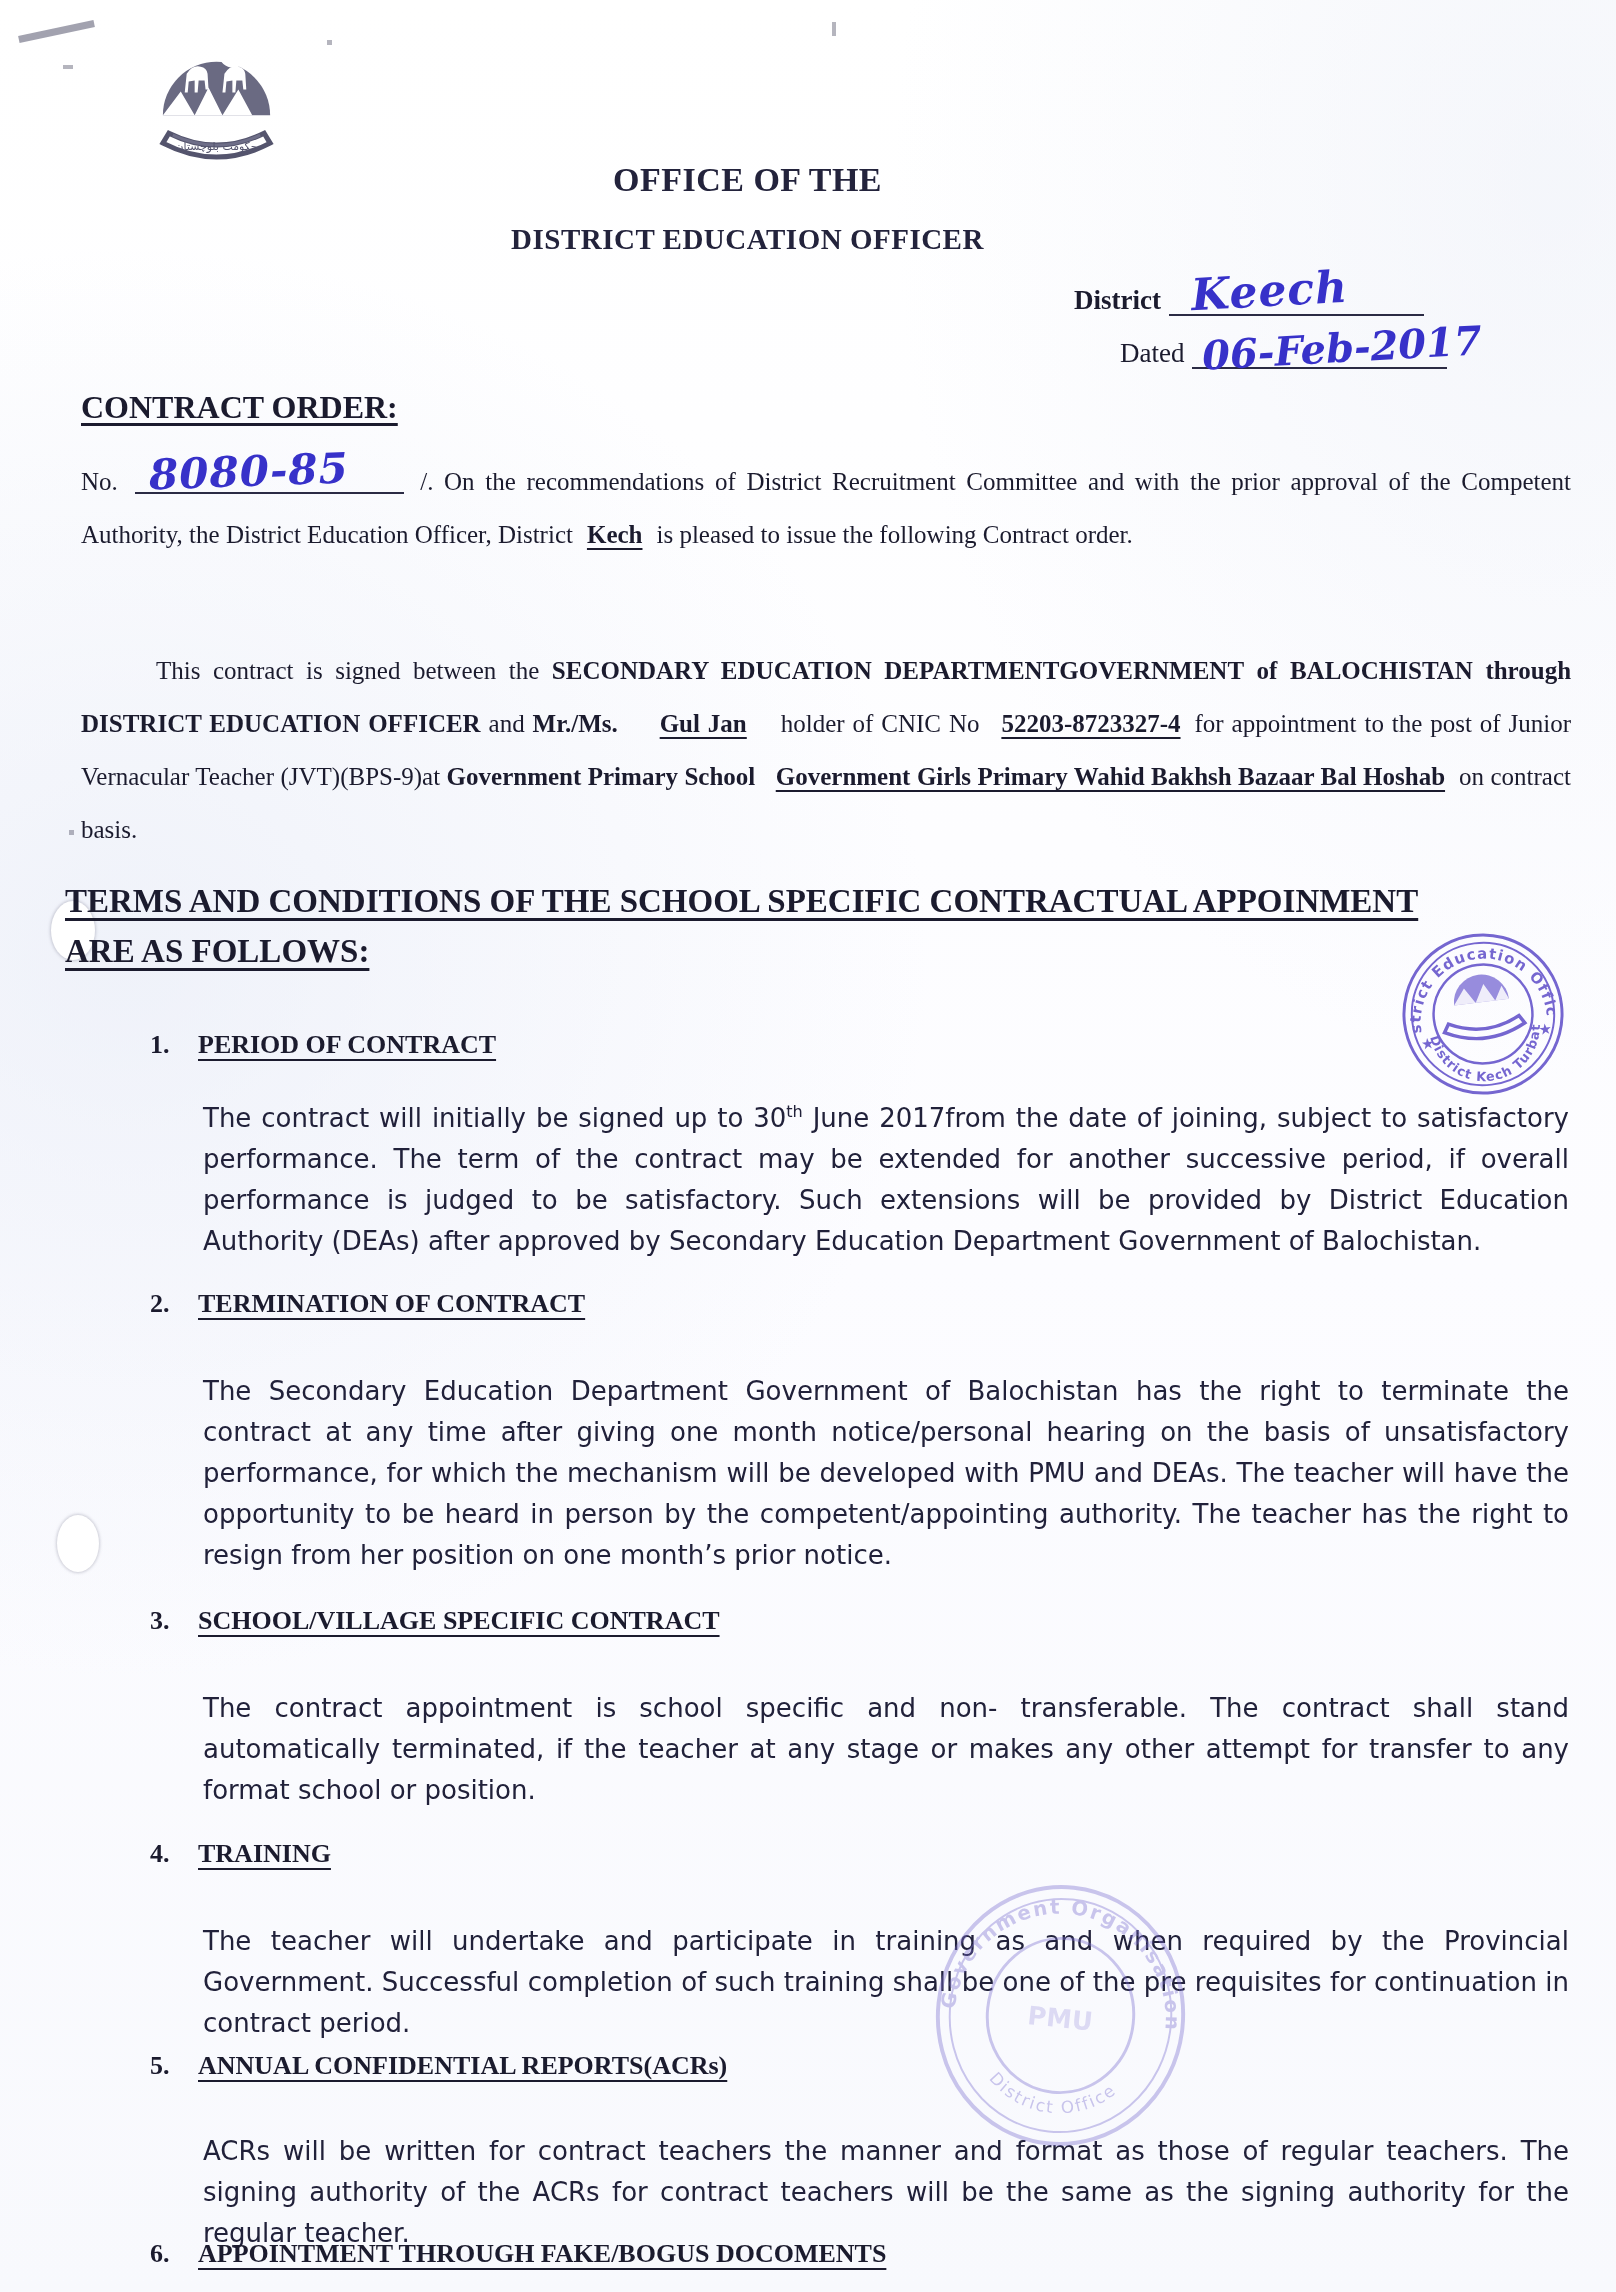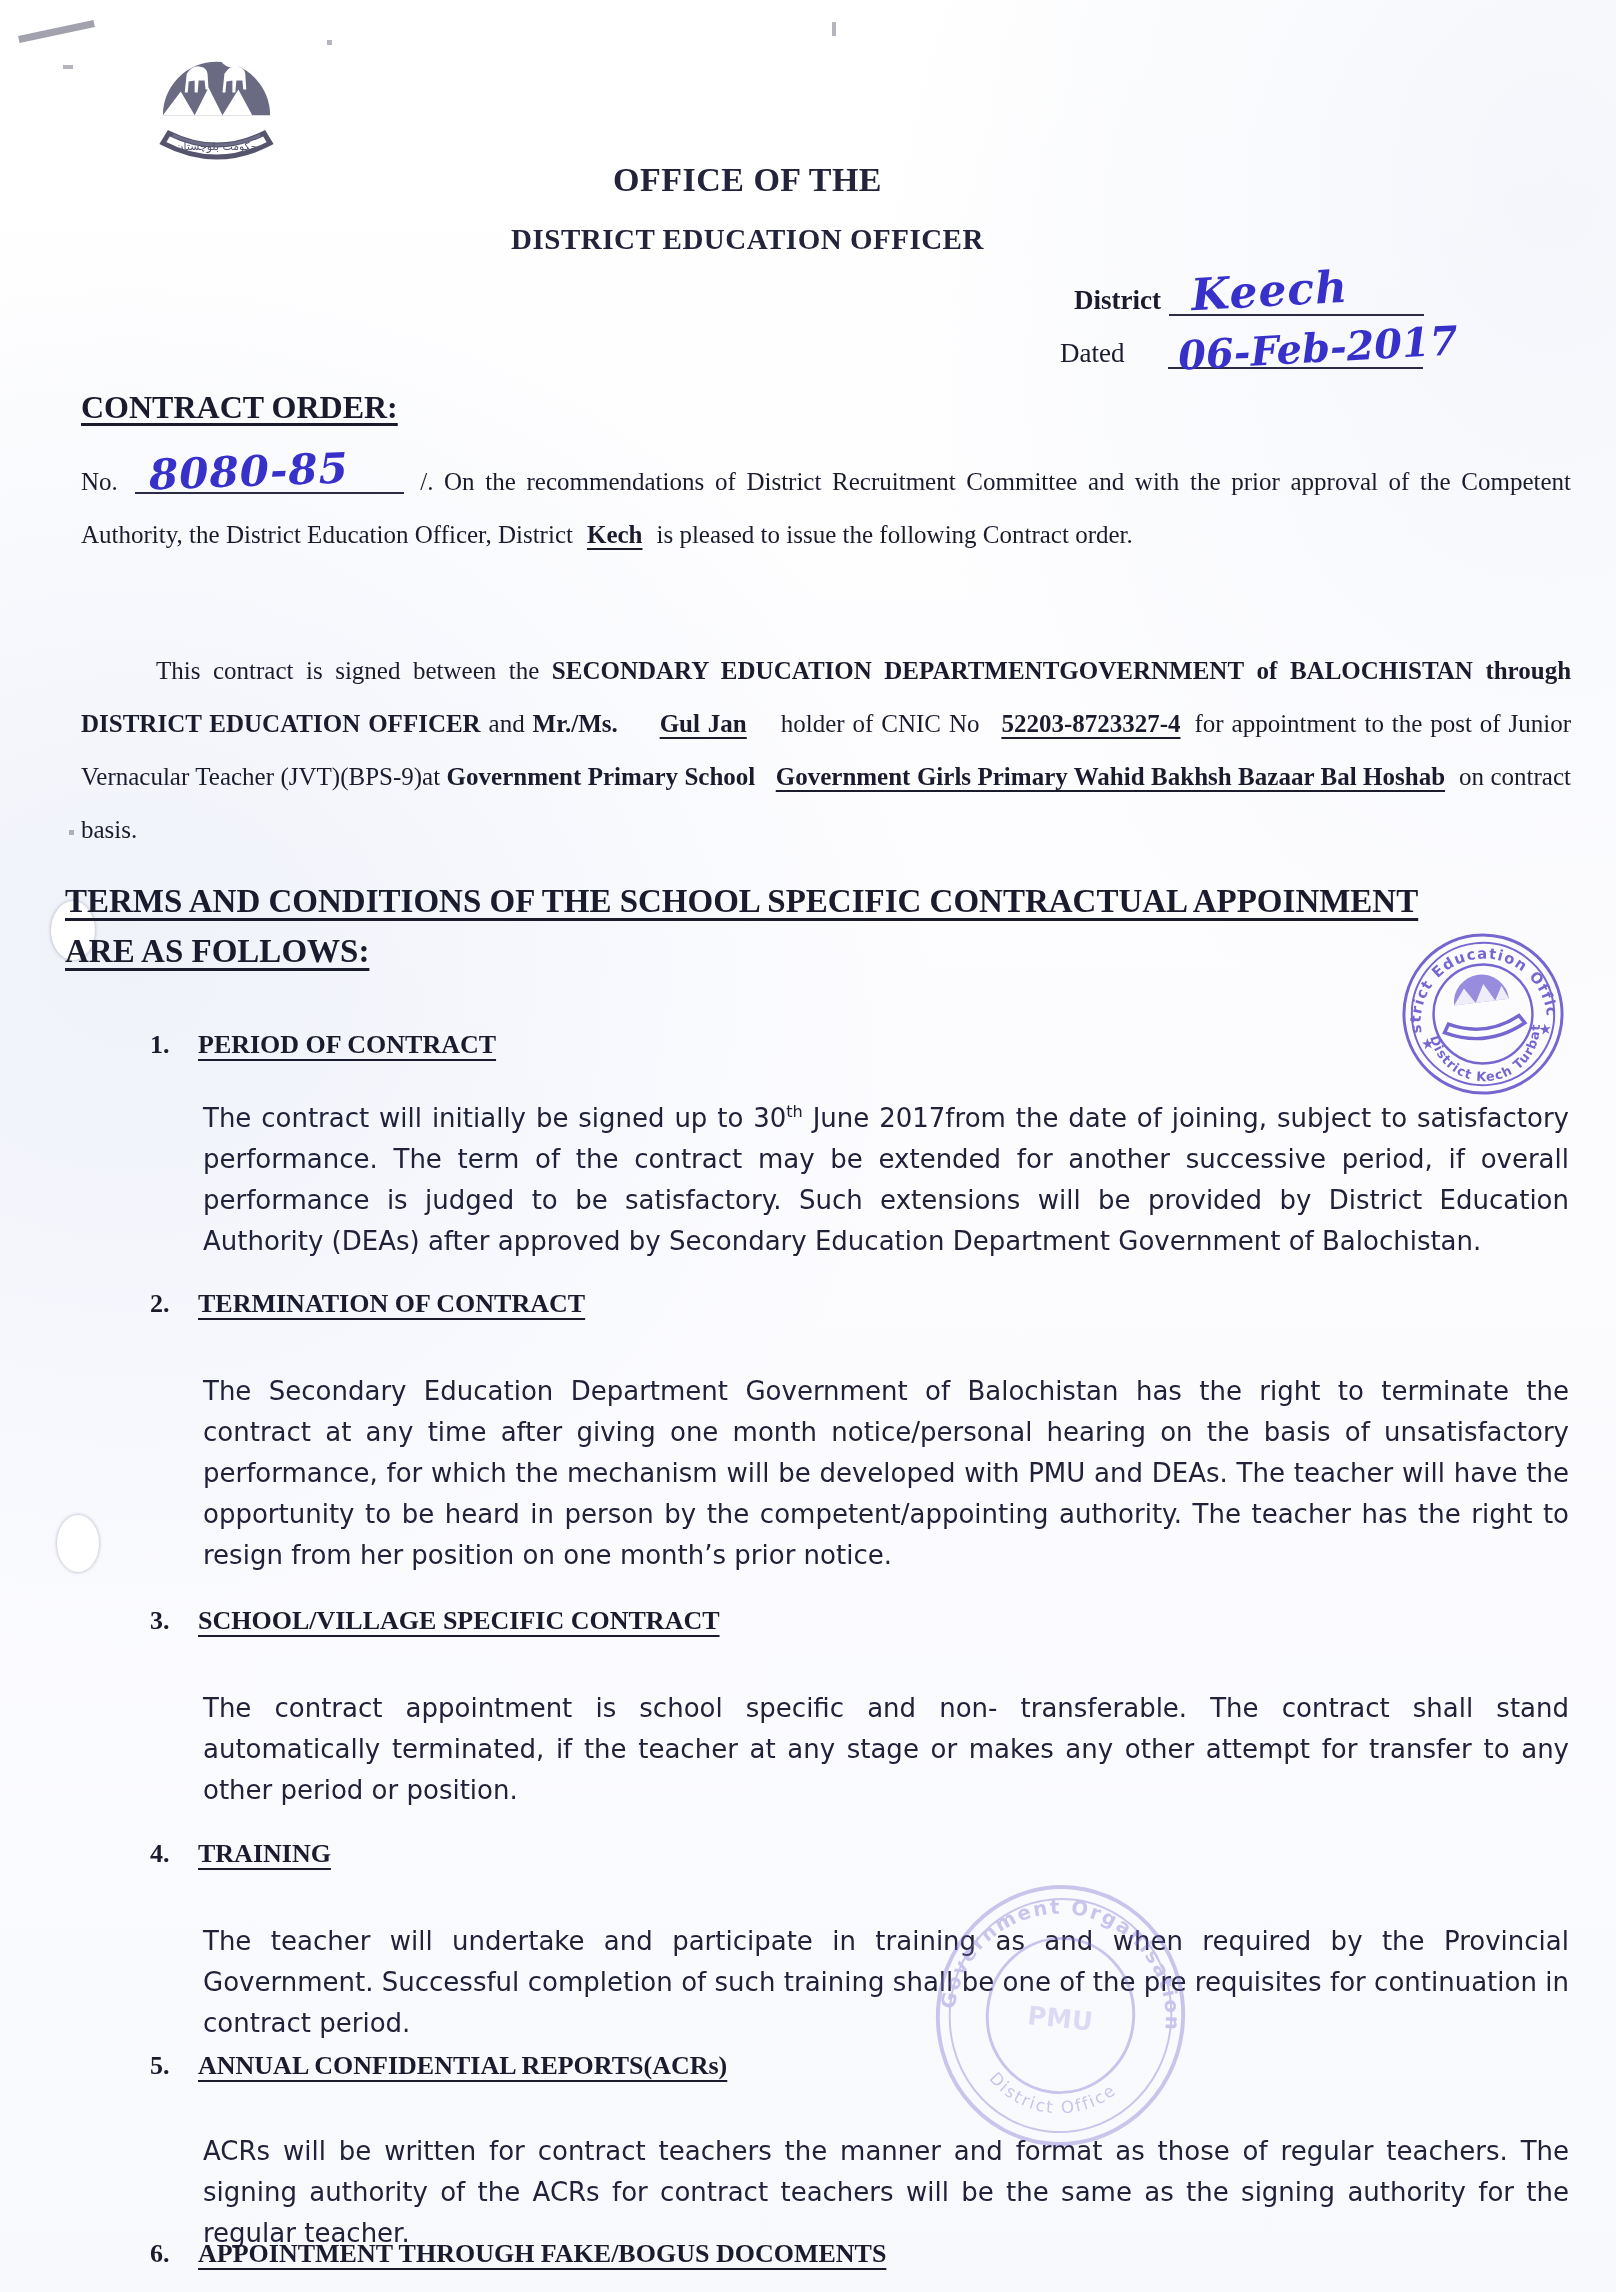--- a/index.html
+++ b/index.html
@@ -61,21 +61,21 @@
   .hdr-office { left: 0; top: 161px; width: 1495px; text-align: center; font-size: 34px; }
   .hdr-deo    { left: 0; top: 223px; width: 1495px; text-align: center; font-size: 29px; }
 
   .field-row {
     position: absolute;
     display: flex;
     align-items: flex-end;
     font-size: 27px;
   }
   .field-row.district { left: 1074px; top: 284px; }
-  .field-row.dated    { left: 1060px; top: 337px; gap: 36px; }
+  .field-row.dated    { left: 1120px; top: 337px; }
   .field-label { font-weight: bold; white-space: nowrap; }
   .field-label.normal { font-weight: normal; }
   .field-rule {
     border-bottom: 2px solid #2b2b44;
     min-width: 255px;
     position: relative;
     height: 30px;
     margin-left: 8px;
   }
   .hand {
@@ -285,21 +285,21 @@
   <div class="sec-head" style="top:1289px;">
     <span class="sec-num">2.</span>
     <span class="sec-title">TERMINATION OF CONTRACT</span>
   </div>
   <div class="sec-body" style="top:1371px;">The Secondary Education Department Government of Balochistan has the right to terminate the contract at any time after giving one month notice/personal hearing on the basis of unsatisfactory performance, for which the mechanism will be developed with PMU and DEAs.  The teacher will have the opportunity to be heard in person by the competent/appointing authority. The teacher has the right to resign from her position on one month’s prior notice.</div>
 
   <div class="sec-head" style="top:1606px;">
     <span class="sec-num">3.</span>
     <span class="sec-title">SCHOOL/VILLAGE SPECIFIC CONTRACT</span>
   </div>
-  <div class="sec-body" style="top:1688px;">The contract appointment is school specific and non- transferable. The contract shall stand automatically terminated, if the teacher at any stage or makes any other attempt for transfer to any other period or position.</div>
+  <div class="sec-body" style="top:1688px;">The contract appointment is school specific and non- transferable. The contract shall stand automatically terminated, if the teacher at any stage or makes any other attempt for transfer to any format school or position.</div>
 
   <div class="sec-head" style="top:1839px;">
     <span class="sec-num">4.</span>
     <span class="sec-title">TRAINING</span>
   </div>
   <div class="sec-body" style="top:1921px;">The teacher will undertake and participate in training as and when required by the Provincial Government. Successful completion of such training shall be one of the pre requisites for continuation in contract period.</div>
 
   <div class="sec-head" style="top:2051px;">
     <span class="sec-num">5.</span>
     <span class="sec-title">ANNUAL CONFIDENTIAL REPORTS(ACRs)</span>

